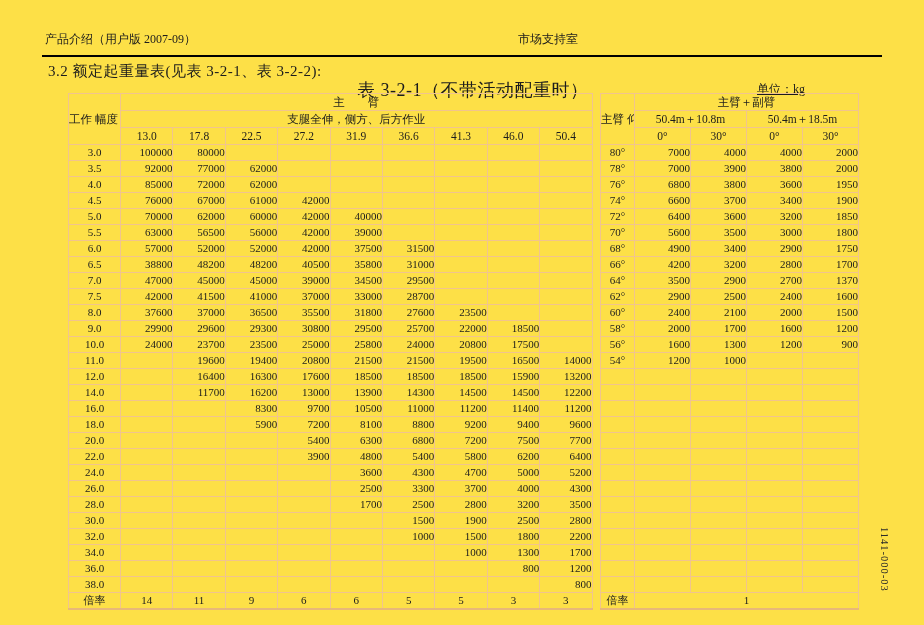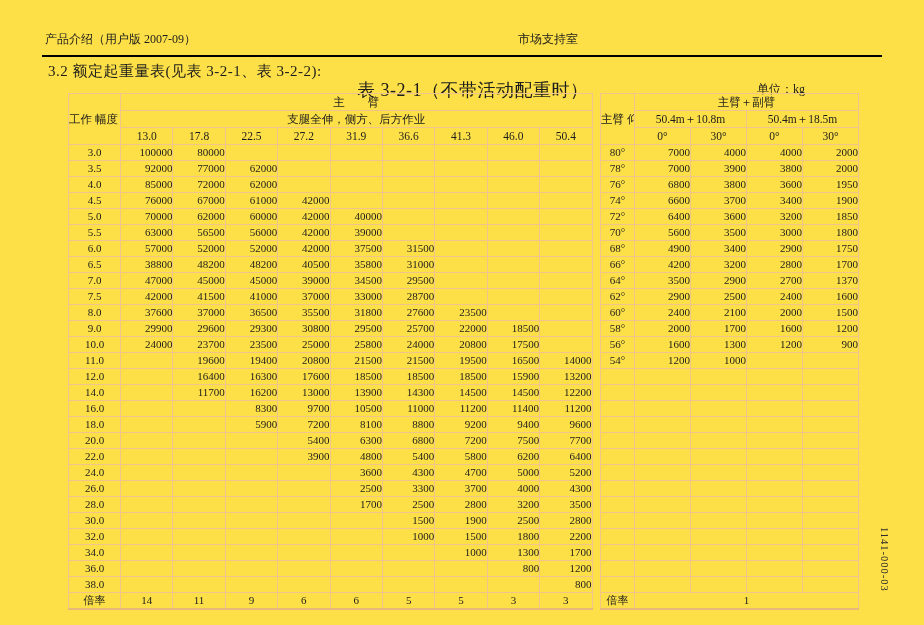--- a/index.html
+++ b/index.html
@@ -6,21 +6,21 @@
   .page {
     position:relative; width:924px; height:625px; background:#fde047;
     font-family:"Liberation Serif","DejaVu Serif",serif; color:#1c1c1c; overflow:hidden;
   }
   .abs { position:absolute; }
   .doc-header-left  { left:45px;  top:31px; font-size:12px; }
   .doc-header-center{ left:518px; top:31px; font-size:12px; }
   .header-rule { left:42px; top:55px; width:840px; height:2px; background:#000; }
   .section-title { left:48px; top:62px; font-size:15px; letter-spacing:0.5px; }
   .table-title { left:357px; top:78px; font-size:18px; letter-spacing:0.5px; }
-  .unit-label { left:757px; top:81px; font-size:12px; }
+  .unit-label { left:757px; top:81px; font-size:12px;text-decoration:underline; }
   .side-label {
     left:879px; top:527px; writing-mode:vertical-rl; font-size:10.5px;
     letter-spacing:1px; color:#2a2a2a;
   }
   table.cap {
     position:absolute; border-collapse:collapse; table-layout:fixed;
     font-size:11px; color:#1c1c1c;
   }
   #main-table { left:68px;  top:93px; width:524px; }
   #jib-table  { left:600px; top:93px; width:258px; }

